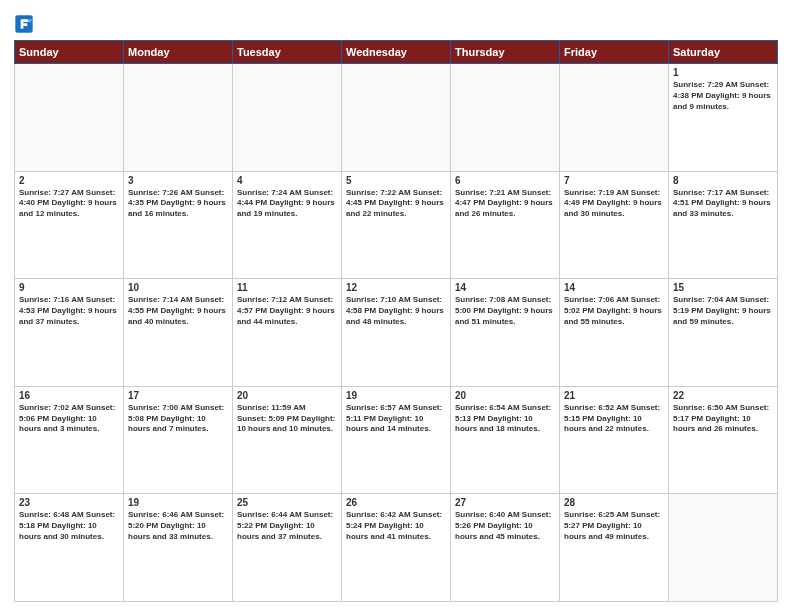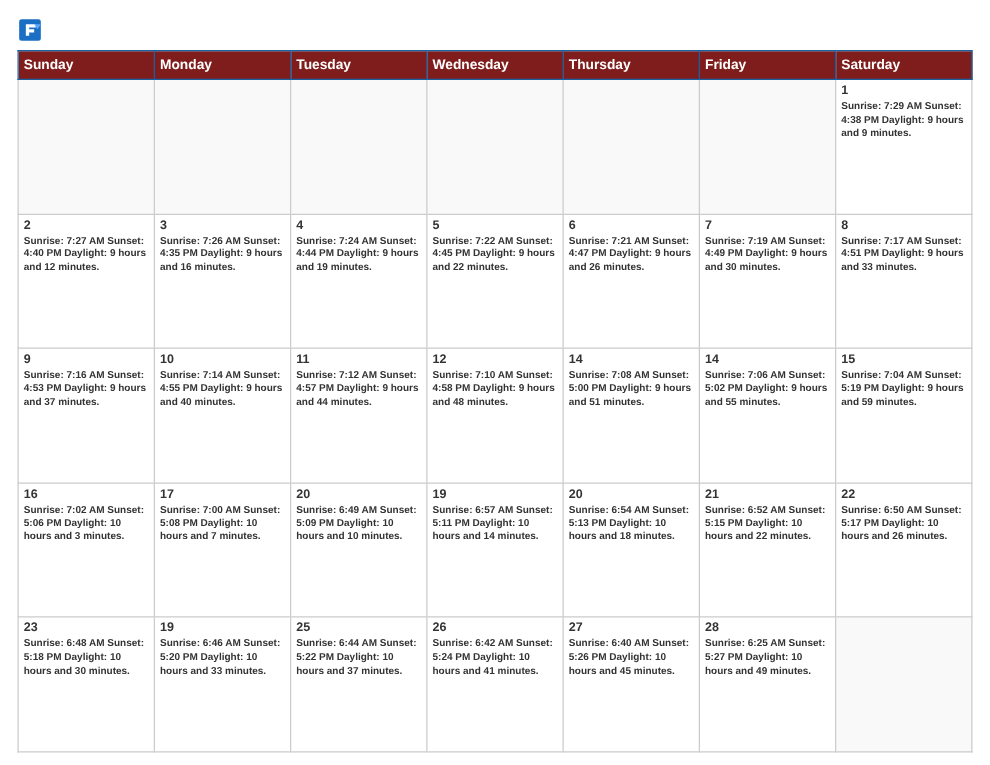--- a/index.html
+++ b/index.html
@@ -250,21 +250,21 @@
           </td>
           <td>
             <span class="day-number">17</span>
             <div class="day-info">Sunrise: 7:00 AM
 Sunset: 5:08 PM
 Daylight: 10 hours
 and 7 minutes.</div>
           </td>
           <td>
             <span class="day-number">20</span>
-            <div class="day-info">Sunrise: 6:49 AM
+            <div class="day-info">Sunrise: 11:59 AM
 Sunset: 5:09 PM
 Daylight: 10 hours
 and 10 minutes.</div>
           </td>
           <td>
             <span class="day-number">19</span>
             <div class="day-info">Sunrise: 6:57 AM
 Sunset: 5:11 PM
 Daylight: 10 hours
 and 14 minutes.</div>

